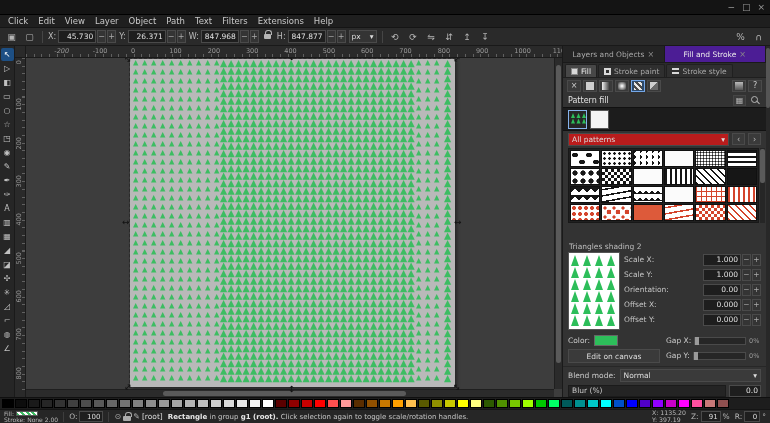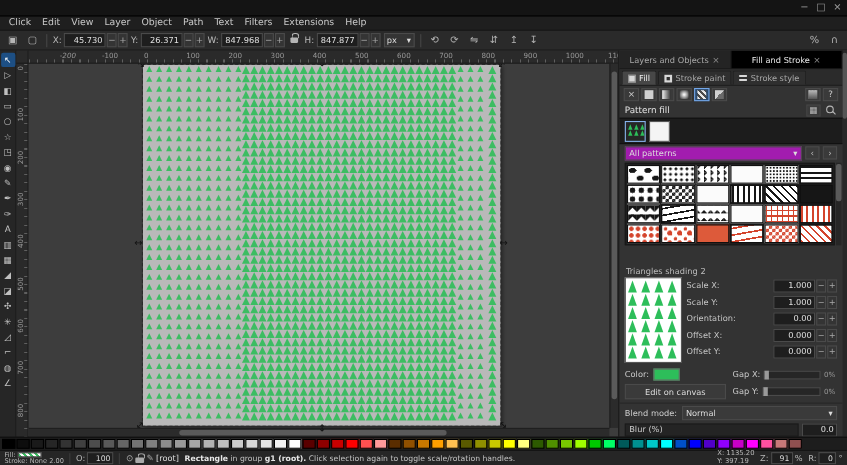--- a/index.html
+++ b/index.html
@@ -52,21 +52,21 @@
   .hscroll .thumb{position:absolute;left:26%;width:46%;top:1px;bottom:1px;background:#5a5a5a;border-radius:3px}
   .vscroll{position:absolute;right:0;top:0;width:8px;bottom:8px;background:#2b2b2b;border-left:1px solid #1f1f1f;cursor:pointer}
   .vscroll .thumb{position:absolute;top:2%;height:90%;left:1px;right:1px;background:#5a5a5a;border-radius:3px}
 
   
   .dock{position:absolute;left:562px;top:0;right:0;height:100%;background:#333;border-left:1px solid #1a1a1a;display:flex;flex-direction:column;overflow:hidden;padding-right:4px}
   .dock-scroll{position:absolute;right:0;top:0;width:4px;height:100%;background:#282828}
   .dock-scroll .thumb{position:absolute;top:2px;height:60px;left:0;right:0;background:#555;border-radius:2px}
   .dock-tabs{display:flex;height:17px;background:#242424;border-bottom:1px solid #1a1a1a;flex:none}
   .dock-tab{flex:1;display:flex;align-items:center;justify-content:center;gap:3px;font-size:7.5px;color:#a8a8a8;border-right:1px solid #1a1a1a;cursor:pointer;white-space:nowrap;overflow:hidden}
-  .dock-tab.active{background:#000000;color:#ececec}
+  .dock-tab.active{background:#4c1d95;color:#ececec}
   .tab-close{color:#8a8a8a;font-size:8px;cursor:pointer}
   .fs-tabs{display:flex;height:15px;background:#2b2b2b;border-bottom:1px solid #1f1f1f;padding:1px 2px 0;gap:1px;flex:none}
   .fs-tab{display:flex;align-items:center;gap:3px;padding:0 5px;font-size:7.5px;color:#a8a8a8;background:#2f2f2f;border:1px solid #202020;border-bottom:none;border-radius:2px 2px 0 0;cursor:pointer}
   .fs-tab.active{background:#474747;color:#efefef}
   .sw{width:7px;height:7px;flex:none}
   .sw-fill{background:#d8d8d8;border:1px solid #888}
   .sw-stroke-paint{background:transparent;border:2px solid #d8d8d8}
   .sw-stroke-style{background:repeating-linear-gradient(180deg,#d8d8d8 0 2px,transparent 2px 4px)}
   .paint-row{display:flex;align-items:center;gap:2px;padding:0 4px;height:15px;flex:none}
   .paint-btn{width:14px;height:12px;background:#3a3a3a;border:1px solid #4a4a4a;display:flex;align-items:center;justify-content:center;font-size:8px;color:#ccc;cursor:pointer}
@@ -83,21 +83,21 @@
   .section-title{flex:1;font-size:8px;color:#e2e2e2}
   .mini-btn{width:13px;height:11px;display:flex;align-items:center;justify-content:center;font-size:8px;color:#b5b5b5;border:1px solid #454545;background:#3a3a3a;cursor:pointer}
   .magnifier{width:12px;height:11px;position:relative;cursor:pointer}
   .magnifier::before{content:"";position:absolute;left:2px;top:1px;width:5px;height:5px;border:1.3px solid #b5b5b5;border-radius:50%}
   .magnifier::after{content:"";position:absolute;left:7px;top:7px;width:4px;height:1.4px;background:#b5b5b5;transform:rotate(45deg)}
   .stock-row{height:24px;background:#1c1c1c;display:flex;align-items:center;gap:3px;padding:2px 5px;border-top:1px solid #111;border-bottom:1px solid #111;flex:none}
   .thumb-pat{width:19px;height:19px;border:1px solid #555;background:#262626;flex:none;cursor:pointer}
   .thumb-pat.selected{border-color:#86b3ec}
   .thumb-white{background:#f4f4f4}
   .allpat-row{display:flex;align-items:center;height:16px;padding:1px 5px;gap:3px;flex:none}
-  .select-box{flex:1;height:13px;background:#a21caf;border:1px solid #4a4a4a;display:flex;align-items:center;justify-content:space-between;padding:0 3px;font-size:7.5px;color:#ddd;cursor:pointer}
+  .select-box{flex:1;height:13px;background:#b91c1c;border:1px solid #4a4a4a;display:flex;align-items:center;justify-content:space-between;padding:0 3px;font-size:7.5px;color:#ddd;cursor:pointer}
   .nav-btn{width:13px;height:12px;background:#3a3a3a;border:1px solid #4a4a4a;color:#bbb;font-size:8px;display:flex;align-items:center;justify-content:center;cursor:pointer}
   .grid-wrap{display:flex;padding:1px 1px 1px 5px;flex:none}
   .pat-grid{flex:1;display:grid;grid-template-columns:repeat(6,1fr);gap:1px;background:#202020;padding:1px;border:1px solid #181818}
   .tile{height:17px;border:1px solid #101010;cursor:pointer}
   .grid-scroll{width:5px;margin-left:1px;background:#262626;position:relative}
   .grid-scroll .thumb{position:absolute;top:1px;height:45%;left:0;right:0;background:#5a5a5a;border-radius:2px}
   .pat-name{font-size:7.5px;color:#bdbdbd;padding:18px 6px 1px;flex:none}
   .controls{display:flex;padding:0 5px;gap:4px;height:80px;flex:none}
   .preview{width:52px;height:78px;background:#fff;border:1px solid #555;flex:none}
   .ctl-col{flex:1;display:flex;flex-direction:column}

